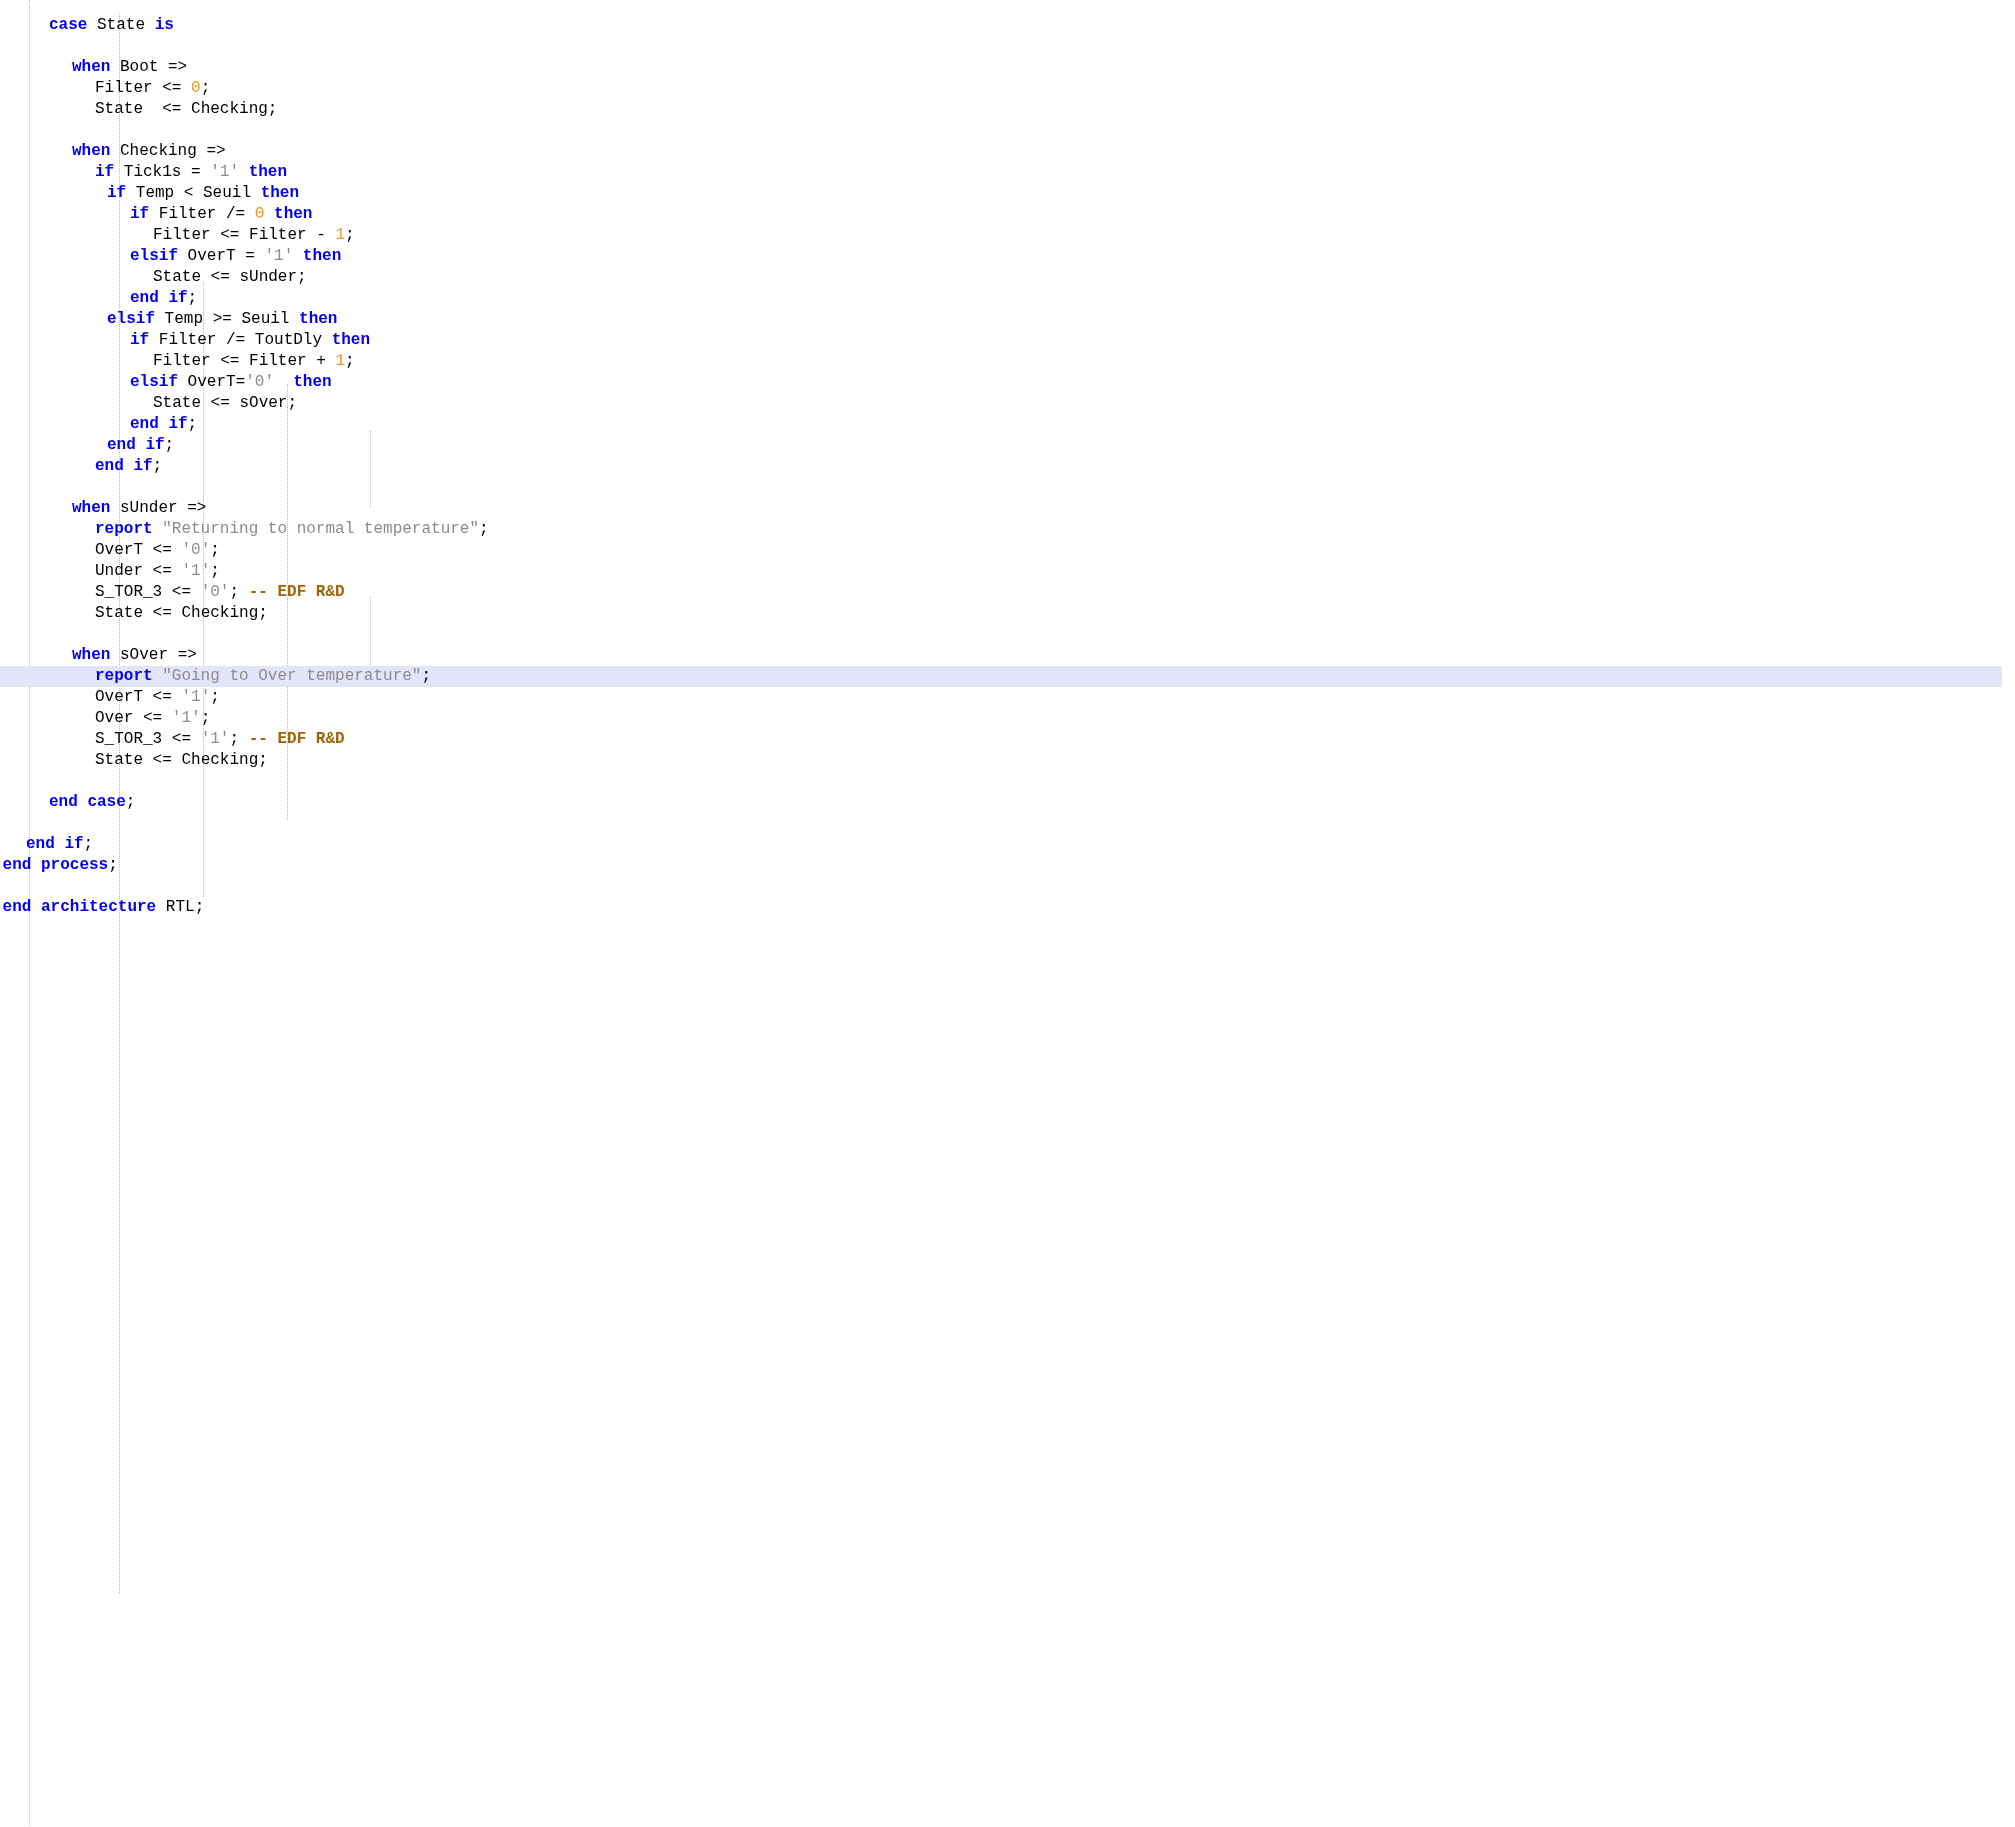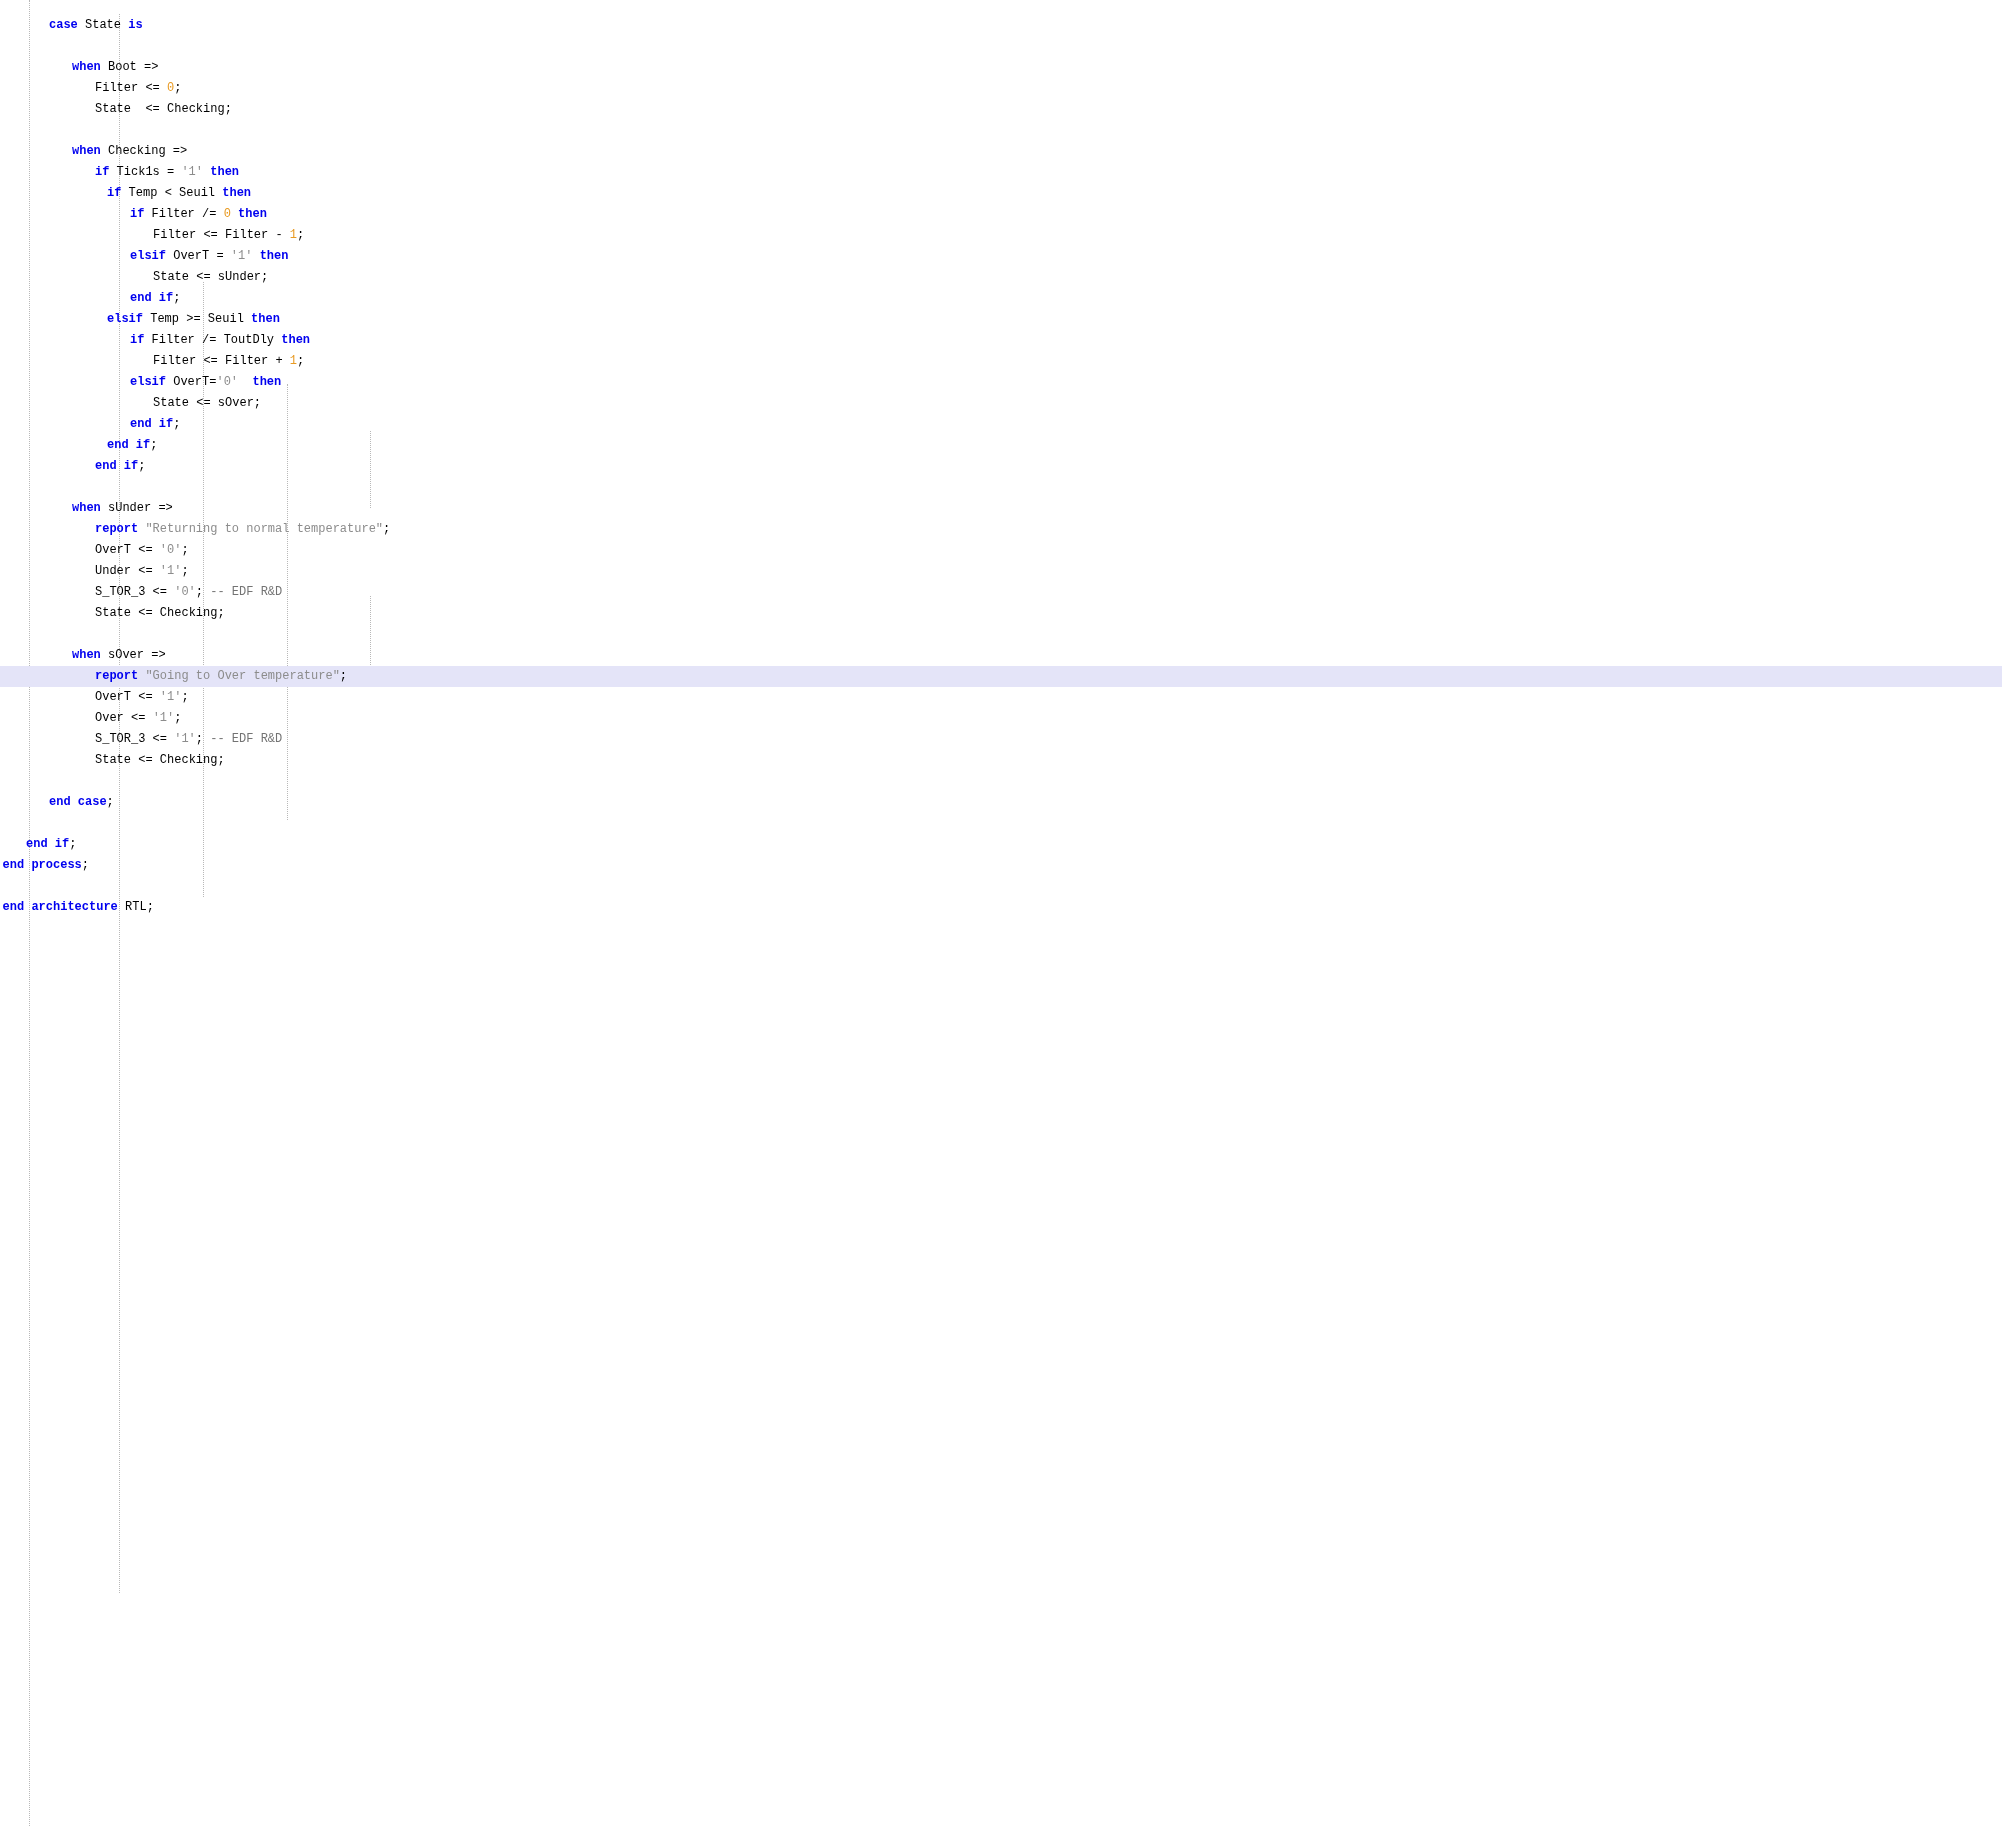--- a/index.html
+++ b/index.html
@@ -24,40 +24,40 @@
     position: absolute;
     width: 0px;
     border-left: 1.9px dotted #b8b8b8;
     z-index: 1;
   }
   #code {
     position: absolute;
     left: 0;
     top: 0;
     z-index: 3;
-    font-size: 12px;
+    font-size: 16px;
     line-height: 21px;
     letter-spacing: 0px;
     white-space: pre;
     color: #000000;
   }
   .line {
     position: relative;
     height: 21px;
     white-space: pre;
     display: block;
   }
   .line.hl {
     background: #e4e4f8;
   }
   .kw  { color: #0000ef; font-weight: bold; }
   .id  { color: #000000; }
   .num { color: #e89a22; }
   .str { color: #8c8c8c; }
-  .cmt { color: #737373; font-weight: normal; }
+  .cmt { color: #a16207; font-weight: bold; }
   .op  { color: #000000; }
 </style>
 </head>
 <body>
 
 <div id="editor">
   <div id="guides">
       <div class="guide" style="left: 29px; top: 0px; height: 1828px;"></div>
       <div class="guide" style="left: 119px; top: 14px; height: 1579px;"></div>
       <div class="guide" style="left: 203px; top: 282px; height: 615px;"></div>

